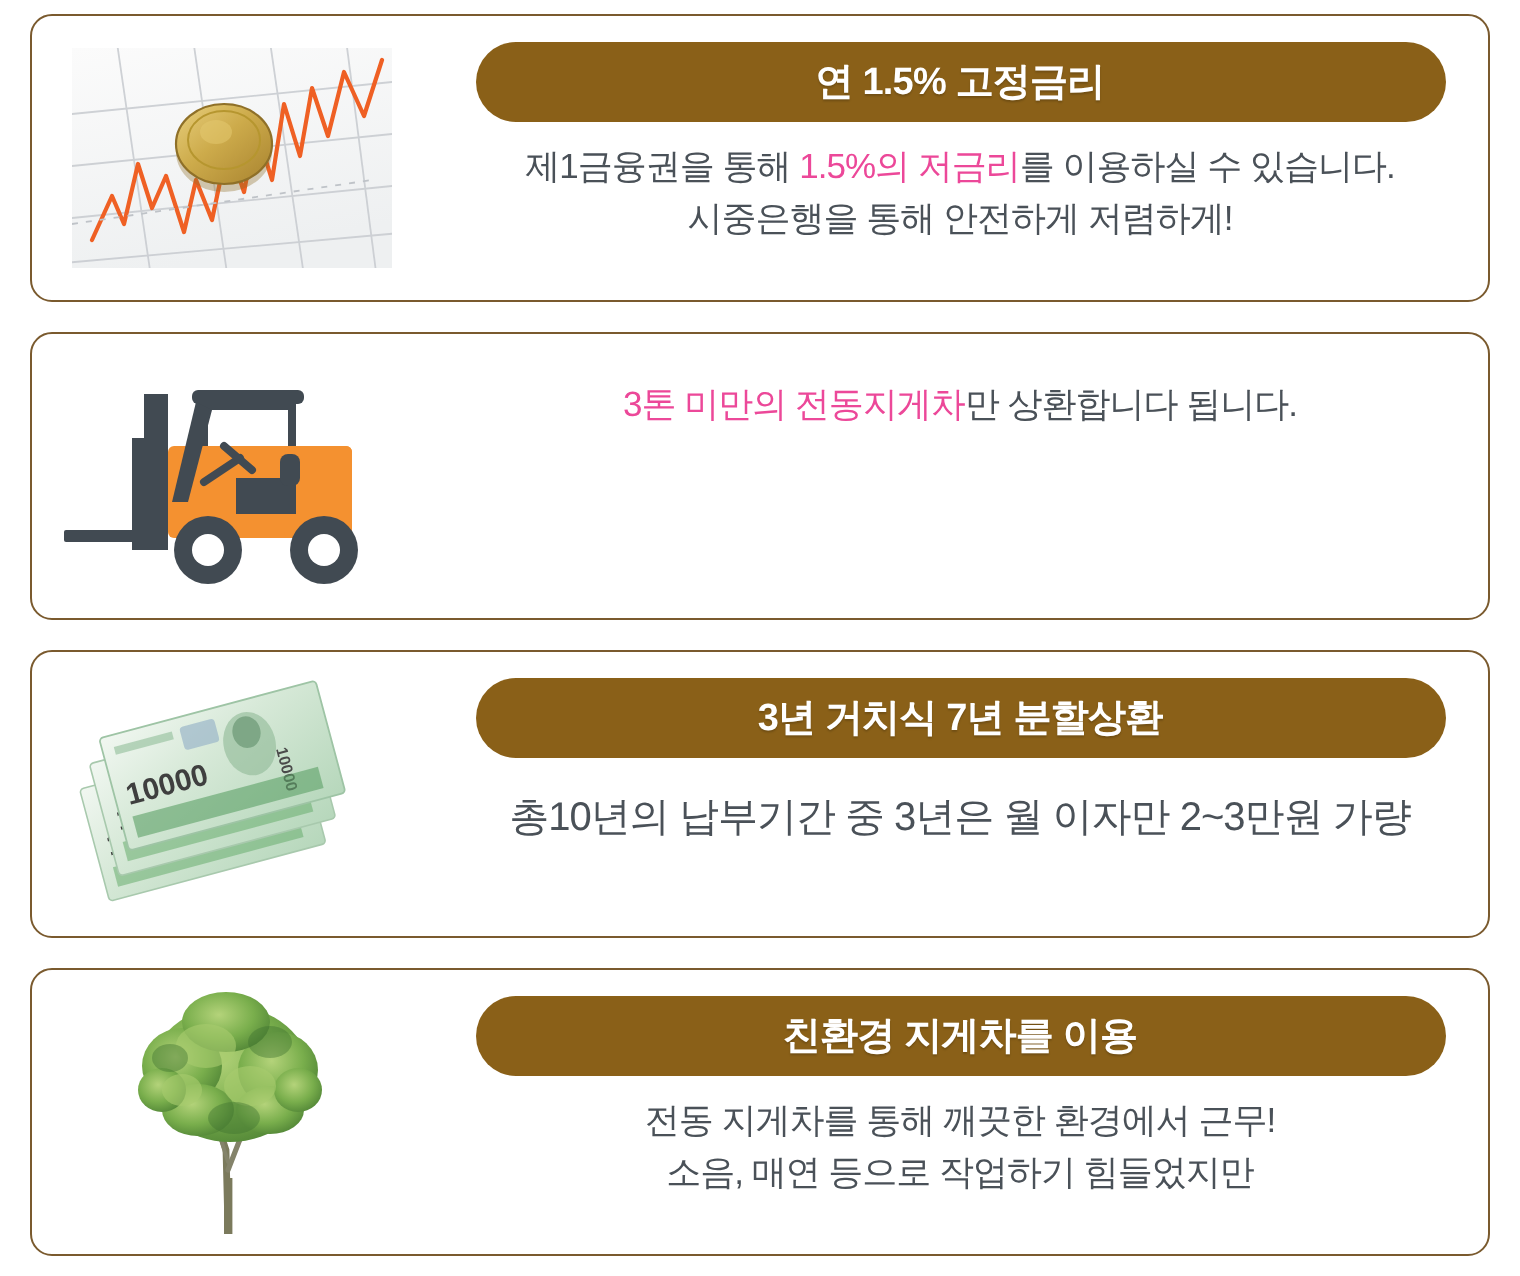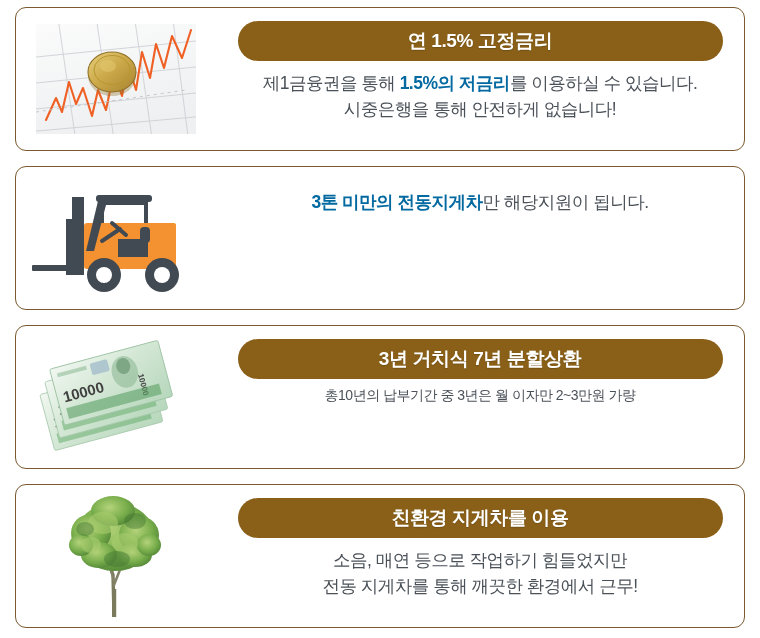--- a/index.html
+++ b/index.html
@@ -78,22 +78,22 @@
   .body-text {
     margin-top: 9px;
     text-align: center;
     color: #4a5158;
     font-size: 17.5px;
     line-height: 1.5;
     letter-spacing: -0.5px;
     font-weight: 500;
   }
   .body-text .line { display: block; white-space: nowrap; }
-  .hl { color: #0369a1; font-weight: bold; }
-  .body-text.compact { font-size: 14px; line-height: 1.38; margin-top: 7px; }
+  .hl { color: #ec4899; font-weight: normal; }
+  .body-text.compact { font-size: 20px; line-height: 1.38; margin-top: 17px; }
 </style>
 </head>
 <body>
 
 <div class="page">
 
   <div class="card">
     <div class="media">
       <svg width="160" height="110" viewBox="0 0 160 110">
         <defs>
@@ -126,21 +126,21 @@
         <ellipse cx="72" cy="42" rx="8" ry="6" fill="#e3c86f" opacity="0.55"></ellipse>
       </svg>
     </div>
     <div class="content">
       <div class="pill">연 1.5% 고정금리</div>
       <div class="body-text">
         <span class="line">
           <span>제1금융권을 통해 </span><span class="hl">1.5%의 저금리</span><span>를 이용하실 수 있습니다.</span>
         </span>
         <span class="line">
-          <span>시중은행을 통해 안전하게 없습니다!</span>
+          <span>시중은행을 통해 안전하게 저렴하게!</span>
         </span>
       </div>
     </div>
   </div>
 
   <div class="card">
     <div class="media">
       <svg width="168" height="118" viewBox="0 0 168 118">
 
         <rect x="0" y="86" width="48" height="6" rx="1" fill="#414a52"></rect>
@@ -163,21 +163,21 @@
 
         <circle cx="72" cy="96" r="17" fill="#414a52"></circle>
         <circle cx="72" cy="96" r="8" fill="#ffffff"></circle>
         <circle cx="130" cy="96" r="17" fill="#414a52"></circle>
         <circle cx="130" cy="96" r="8" fill="#ffffff"></circle>
       </svg>
     </div>
     <div class="content">
       <div class="body-text">
         <span class="line">
-          <span class="hl">3톤 미만의 전동지게차</span><span>만 해당지원이 됩니다.</span>
+          <span class="hl">3톤 미만의 전동지게차</span><span>만 상환합니다 됩니다.</span>
         </span>
       </div>
     </div>
   </div>
 
   <div class="card">
     <div class="media">
       <svg width="170" height="120" viewBox="0 0 170 120">
         <defs>
           <linearGradient id="billG" x1="0" y1="0" x2="1" y2="1">
@@ -258,22 +258,22 @@
           <ellipse cx="84" cy="28" rx="11" ry="8"></ellipse>
           <ellipse cx="34" cy="36" rx="9" ry="7"></ellipse>
           <ellipse cx="66" cy="66" rx="13" ry="8"></ellipse>
         </g>
       </svg>
     </div>
     <div class="content">
       <div class="pill">친환경 지게차를 이용</div>
       <div class="body-text">
         <span class="line">
+          <span>전동 지게차를 통해 깨끗한 환경에서 근무!</span>
+        </span>
+        <span class="line">
           <span>소음, 매연 등으로 작업하기 힘들었지만</span>
         </span>
-        <span class="line">
-          <span>전동 지게차를 통해 깨끗한 환경에서 근무!</span>
-        </span>
       </div>
     </div>
   </div>
 
 </div>
 
 </body></html>

